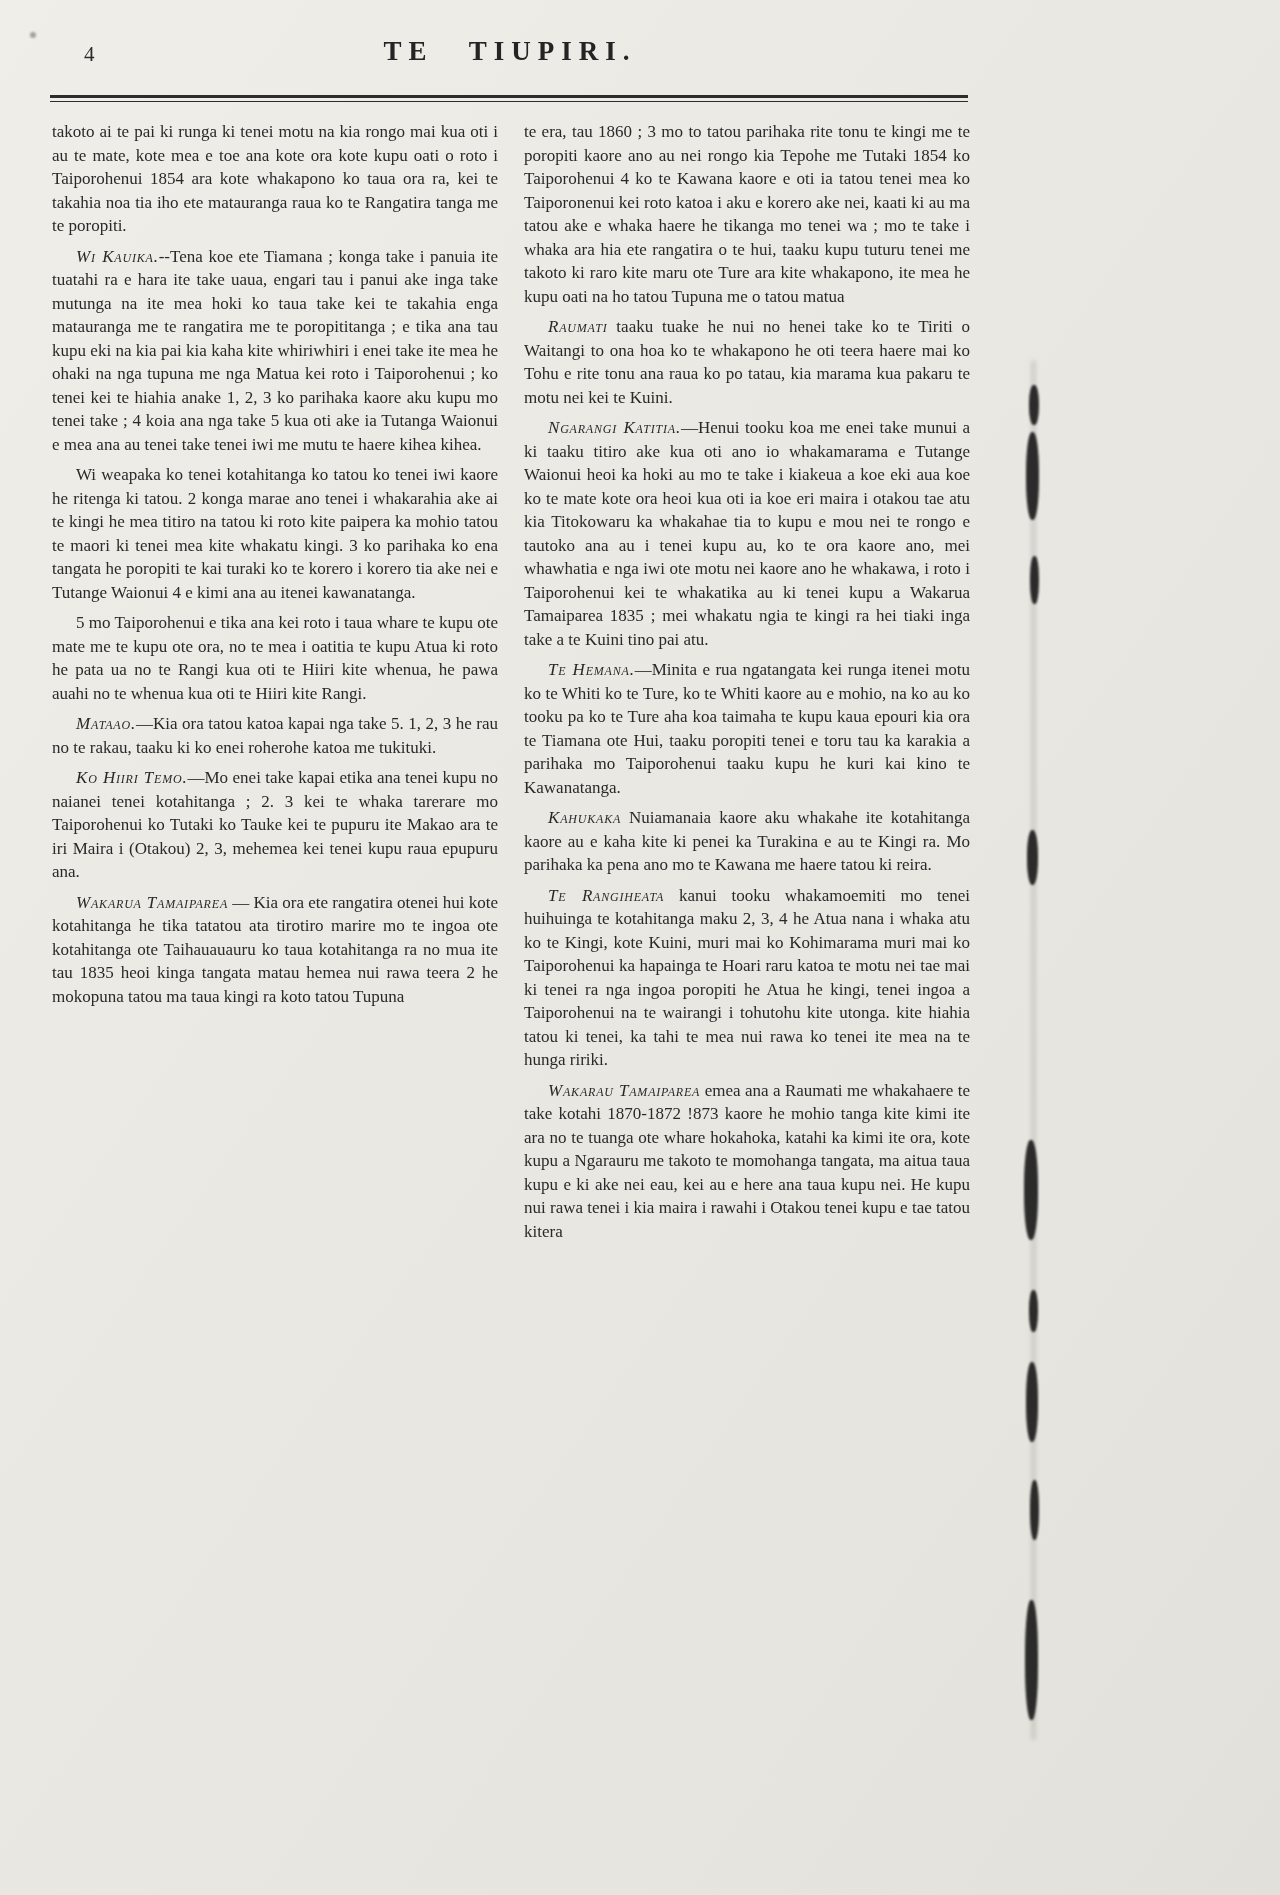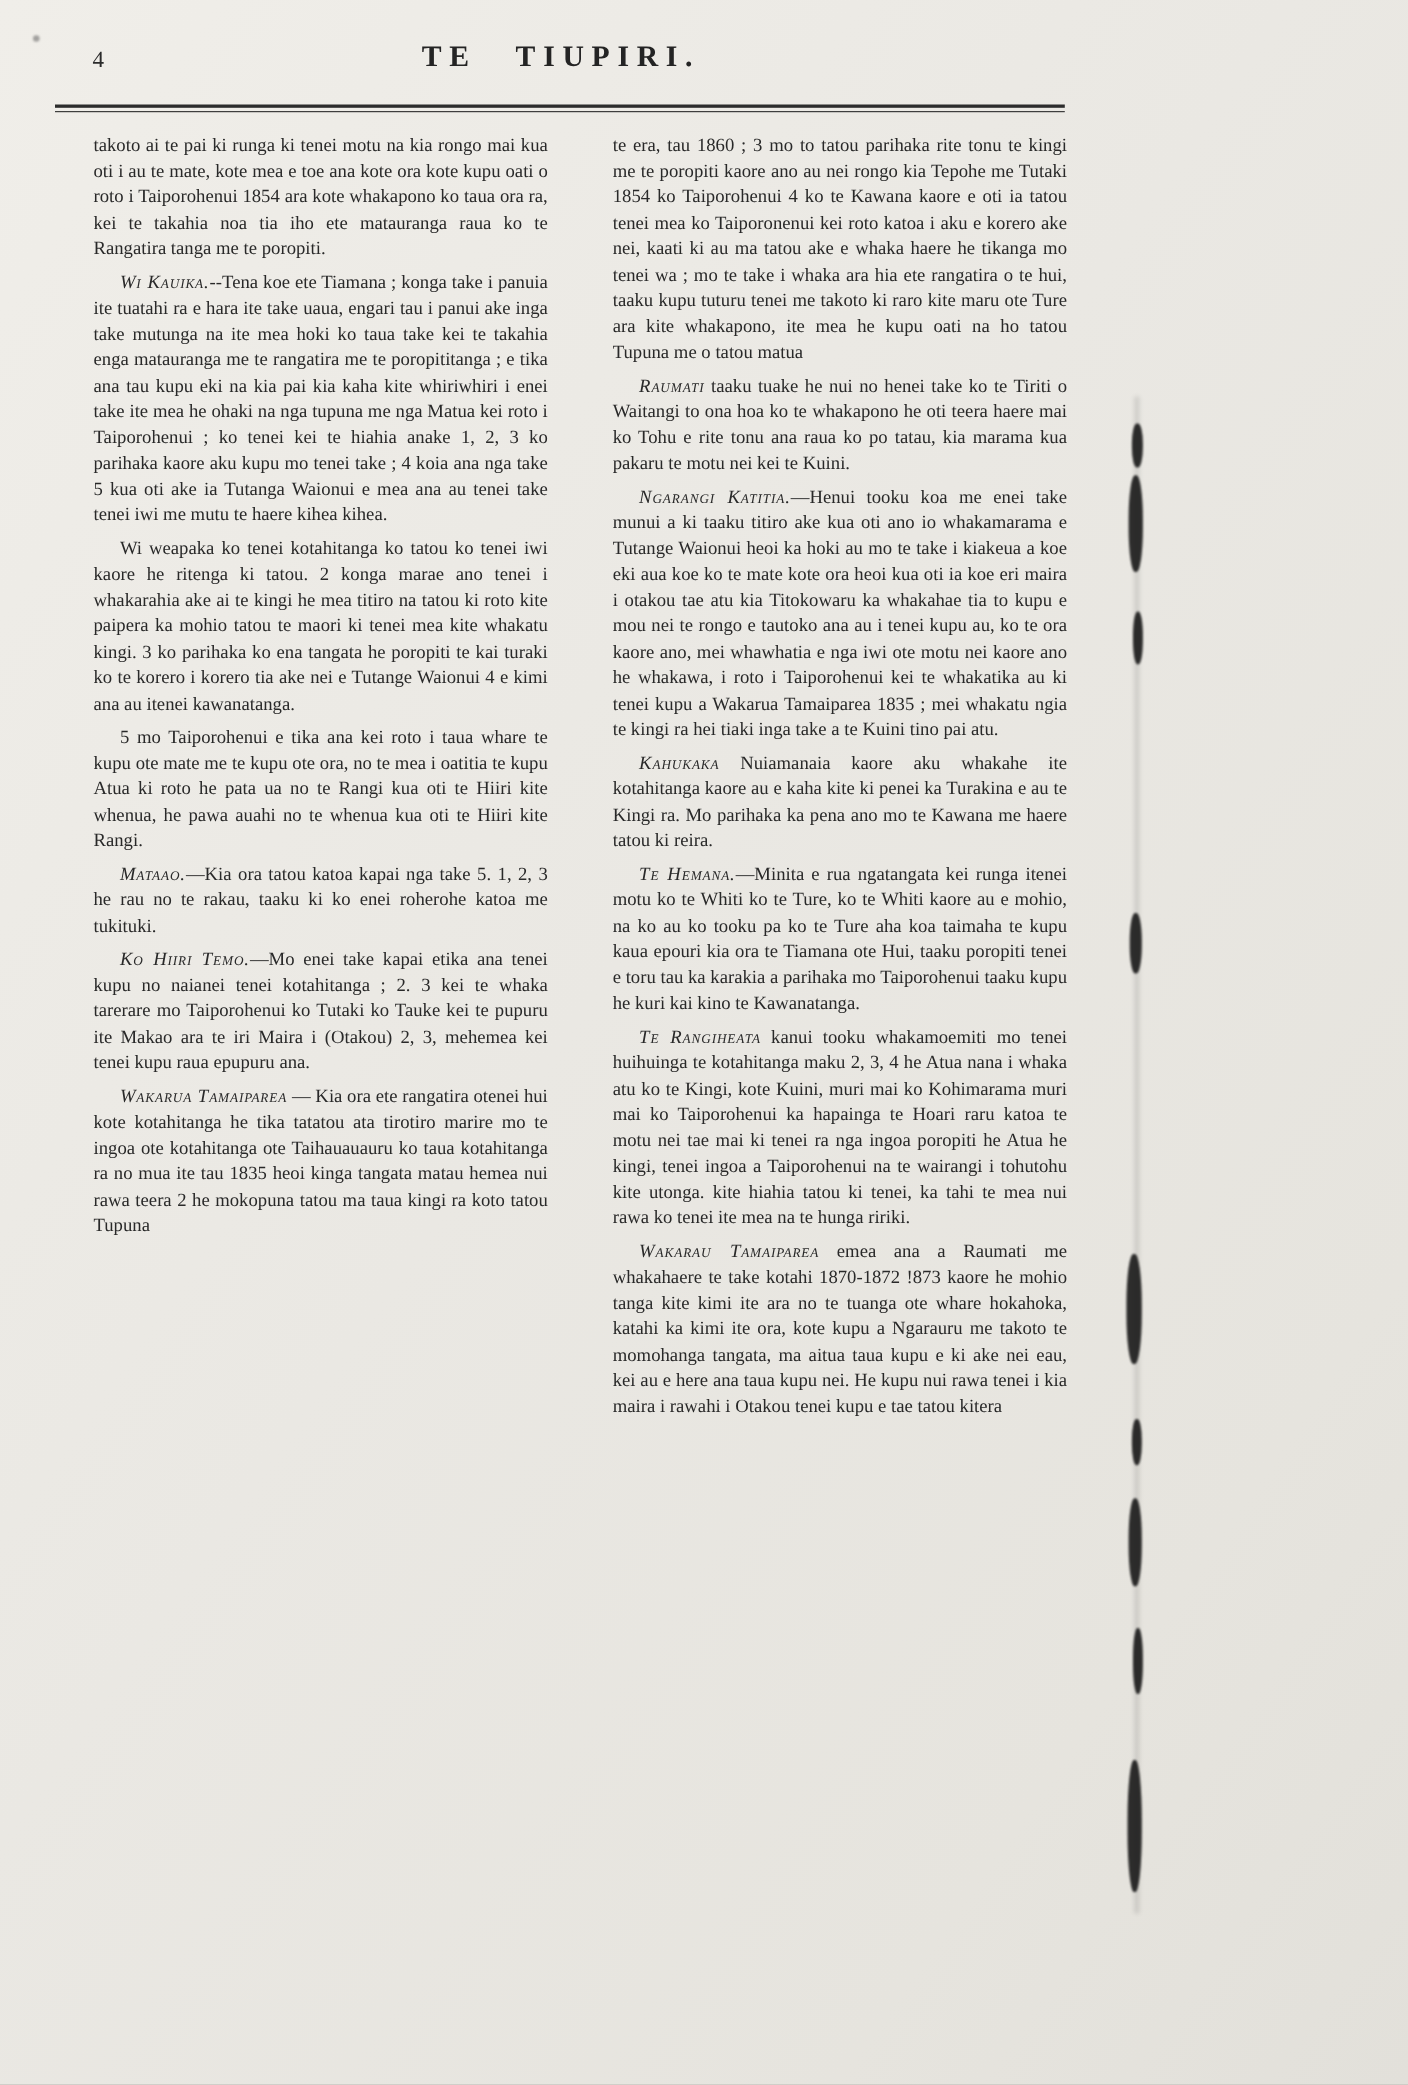--- a/index.html
+++ b/index.html
@@ -34,21 +34,21 @@
   .columns {
     position:absolute; top:120px; left:52px; width:918px;
     display:flex; gap:26px;
   }
   .col {
     flex:1;
     font-size:17px; line-height:23.5px;
     text-align:justify;
     color:#292929;
   }
-  .para { text-indent:24px; margin-bottom:7px;margin-left:33px; }
+  .para { text-indent:24px; margin-bottom:7px; }
   .para.cont { text-indent:0; }
   .lead { font-variant:small-caps; letter-spacing:0.8px;font-style:italic; }
   .blot {
     position:absolute; background:#141414;
     filter:blur(1.2px); opacity:0.88; border-radius:45%;
   }
   .streak {
     position:absolute; background:#3a3a3a;
     filter:blur(2px); opacity:0.14; border-radius:3px;
   }
@@ -75,22 +75,22 @@
       <p class="para"><span class="lead"></span><span>5 mo Taiporohenui e tika ana kei roto i taua whare te kupu ote mate me te kupu ote ora, no te mea i oatitia te kupu Atua ki roto he pata ua no te Rangi kua oti te Hiiri kite whenua, he pawa auahi no te whenua kua oti te Hiiri kite Rangi.</span></p>
       <p class="para"><span class="lead">Mataao.</span><span>—Kia ora tatou katoa kapai nga take 5. 1, 2, 3 he rau no te rakau, taaku ki ko enei roherohe katoa me tukituki.</span></p>
       <p class="para"><span class="lead">Ko Hiiri Temo.</span><span>—Mo enei take kapai etika ana tenei kupu no naianei tenei kotahitanga ; 2. 3 kei te whaka tarerare mo Taiporohenui ko Tutaki ko Tauke kei te pupuru ite Makao ara te iri Maira i (Otakou) 2, 3, mehemea kei tenei kupu raua epupuru ana.</span></p>
       <p class="para"><span class="lead">Wakarua Tamaiparea</span><span> — Kia ora ete rangatira otenei hui kote kotahitanga he tika tatatou ata tirotiro marire mo te ingoa ote kotahitanga ote Taihauauauru ko taua kotahitanga ra no mua ite tau 1835 heoi kinga tangata matau hemea nui rawa teera 2 he mokopuna tatou ma taua kingi ra koto tatou Tupuna</span></p>
     </div>
 
     <div class="col">
       <p class="para cont"><span class="lead"></span><span>te era, tau 1860 ; 3 mo to tatou parihaka rite tonu te kingi me te poropiti kaore ano au nei rongo kia Tepohe me Tutaki 1854 ko Taiporohenui 4 ko te Kawana kaore e oti ia tatou tenei mea ko Taiporonenui kei roto katoa i aku e korero ake nei, kaati ki au ma tatou ake e whaka haere he tikanga mo tenei wa ; mo te take i whaka ara hia ete rangatira o te hui, taaku kupu tuturu tenei me takoto ki raro kite maru ote Ture ara kite whakapono, ite mea he kupu oati na ho tatou Tupuna me o tatou matua</span></p>
       <p class="para"><span class="lead">Raumati</span><span> taaku tuake he nui no henei take ko te Tiriti o Waitangi to ona hoa ko te whakapono he oti teera haere mai ko Tohu e rite tonu ana raua ko po tatau, kia marama kua pakaru te motu nei kei te Kuini.</span></p>
       <p class="para"><span class="lead">Ngarangi Katitia.</span><span>—Henui tooku koa me enei take munui a ki taaku titiro ake kua oti ano io whakamarama e Tutange Waionui heoi ka hoki au mo te take i kiakeua a koe eki aua koe ko te mate kote ora heoi kua oti ia koe eri maira i otakou tae atu kia Titokowaru ka whakahae tia to kupu e mou nei te rongo e tautoko ana au i tenei kupu au, ko te ora kaore ano, mei whawhatia e nga iwi ote motu nei kaore ano he whakawa, i roto i Taiporohenui kei te whakatika au ki tenei kupu a Wakarua Tamaiparea 1835 ; mei whakatu ngia te kingi ra hei tiaki inga take a te Kuini tino pai atu.</span></p>
+      <p class="para"><span class="lead">Te Hemana.</span><span>—Minita e rua ngatangata kei runga itenei motu ko te Whiti ko te Ture, ko te Whiti kaore au e mohio, na ko au ko tooku pa ko te Ture aha koa taimaha te kupu kaua epouri kia ora te Tiamana ote Hui, taaku poropiti tenei e toru tau ka karakia a parihaka mo Taiporohenui taaku kupu he kuri kai kino te Kawanatanga.</span></p>
       <p class="para"><span class="lead">Kahukaka</span><span> Nuiamanaia kaore aku whakahe ite kotahitanga kaore au e kaha kite ki penei ka Turakina e au te Kingi ra.  Mo parihaka ka pena ano mo te Kawana me haere tatou ki reira.</span></p>
-      <p class="para"><span class="lead">Te Hemana.</span><span>—Minita e rua ngatangata kei runga itenei motu ko te Whiti ko te Ture, ko te Whiti kaore au e mohio, na ko au ko tooku pa ko te Ture aha koa taimaha te kupu kaua epouri kia ora te Tiamana ote Hui, taaku poropiti tenei e toru tau ka karakia a parihaka mo Taiporohenui taaku kupu he kuri kai kino te Kawanatanga.</span></p>
       <p class="para"><span class="lead">Te Rangiheata</span><span> kanui tooku whakamoemiti mo tenei huihuinga te kotahitanga maku 2, 3, 4 he Atua nana i whaka atu ko te Kingi, kote Kuini, muri mai ko Kohimarama muri mai ko Taiporohenui ka hapainga te Hoari raru katoa te motu nei tae mai ki tenei ra nga ingoa poropiti he Atua he kingi, tenei ingoa a Taiporohenui na te wairangi i tohutohu kite utonga. kite hiahia tatou ki tenei, ka tahi te mea nui rawa ko tenei ite mea na te hunga ririki.</span></p>
       <p class="para"><span class="lead">Wakarau Tamaiparea</span><span> emea ana a Raumati me whakahaere te take kotahi 1870-1872 !873 kaore he mohio tanga kite kimi ite ara no te tuanga ote whare hokahoka, katahi ka kimi ite ora, kote kupu a Ngarauru me takoto te momohanga tangata, ma aitua taua kupu e ki ake nei eau, kei au e here ana taua kupu nei.  He kupu nui rawa tenei i kia maira i rawahi i Otakou tenei kupu e tae tatou kitera</span></p>
     </div>
 
   </div>
 
   <div class="streak" style="left:1031px; top:360px; width:5px; height:1380px;"></div>
   <div class="blot" style="left:1029px; top:385px; width:10px; height:40px;"></div>
   <div class="blot" style="left:1026px; top:432px; width:13px; height:88px;"></div>
   <div class="blot" style="left:1030px; top:556px; width:9px; height:48px;"></div>

